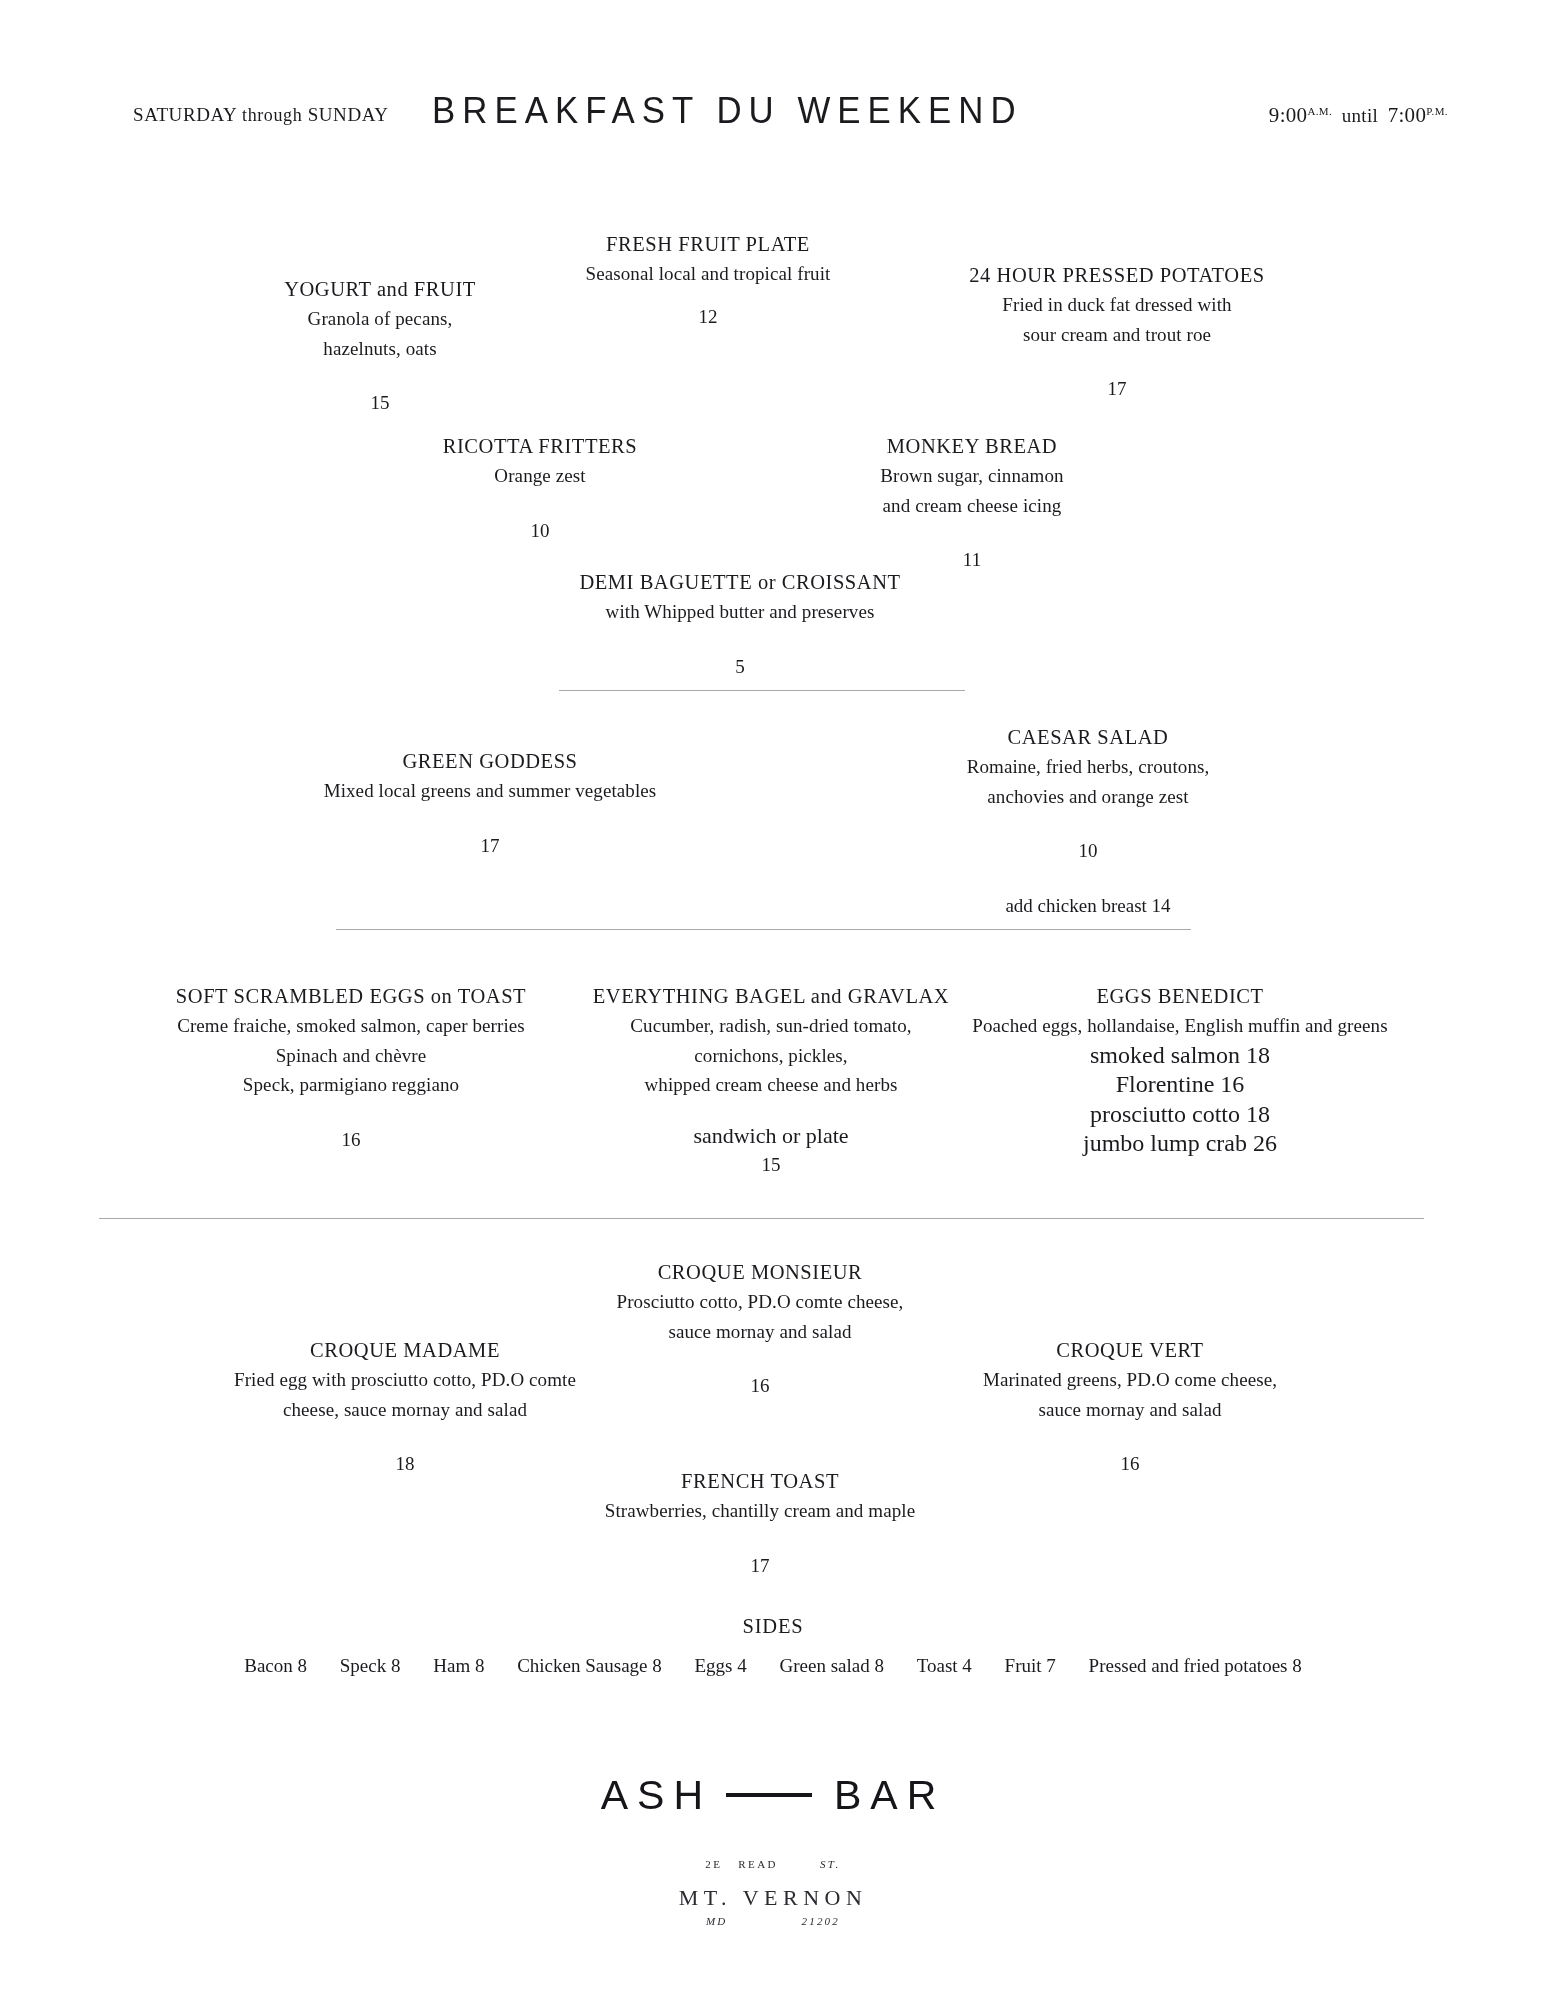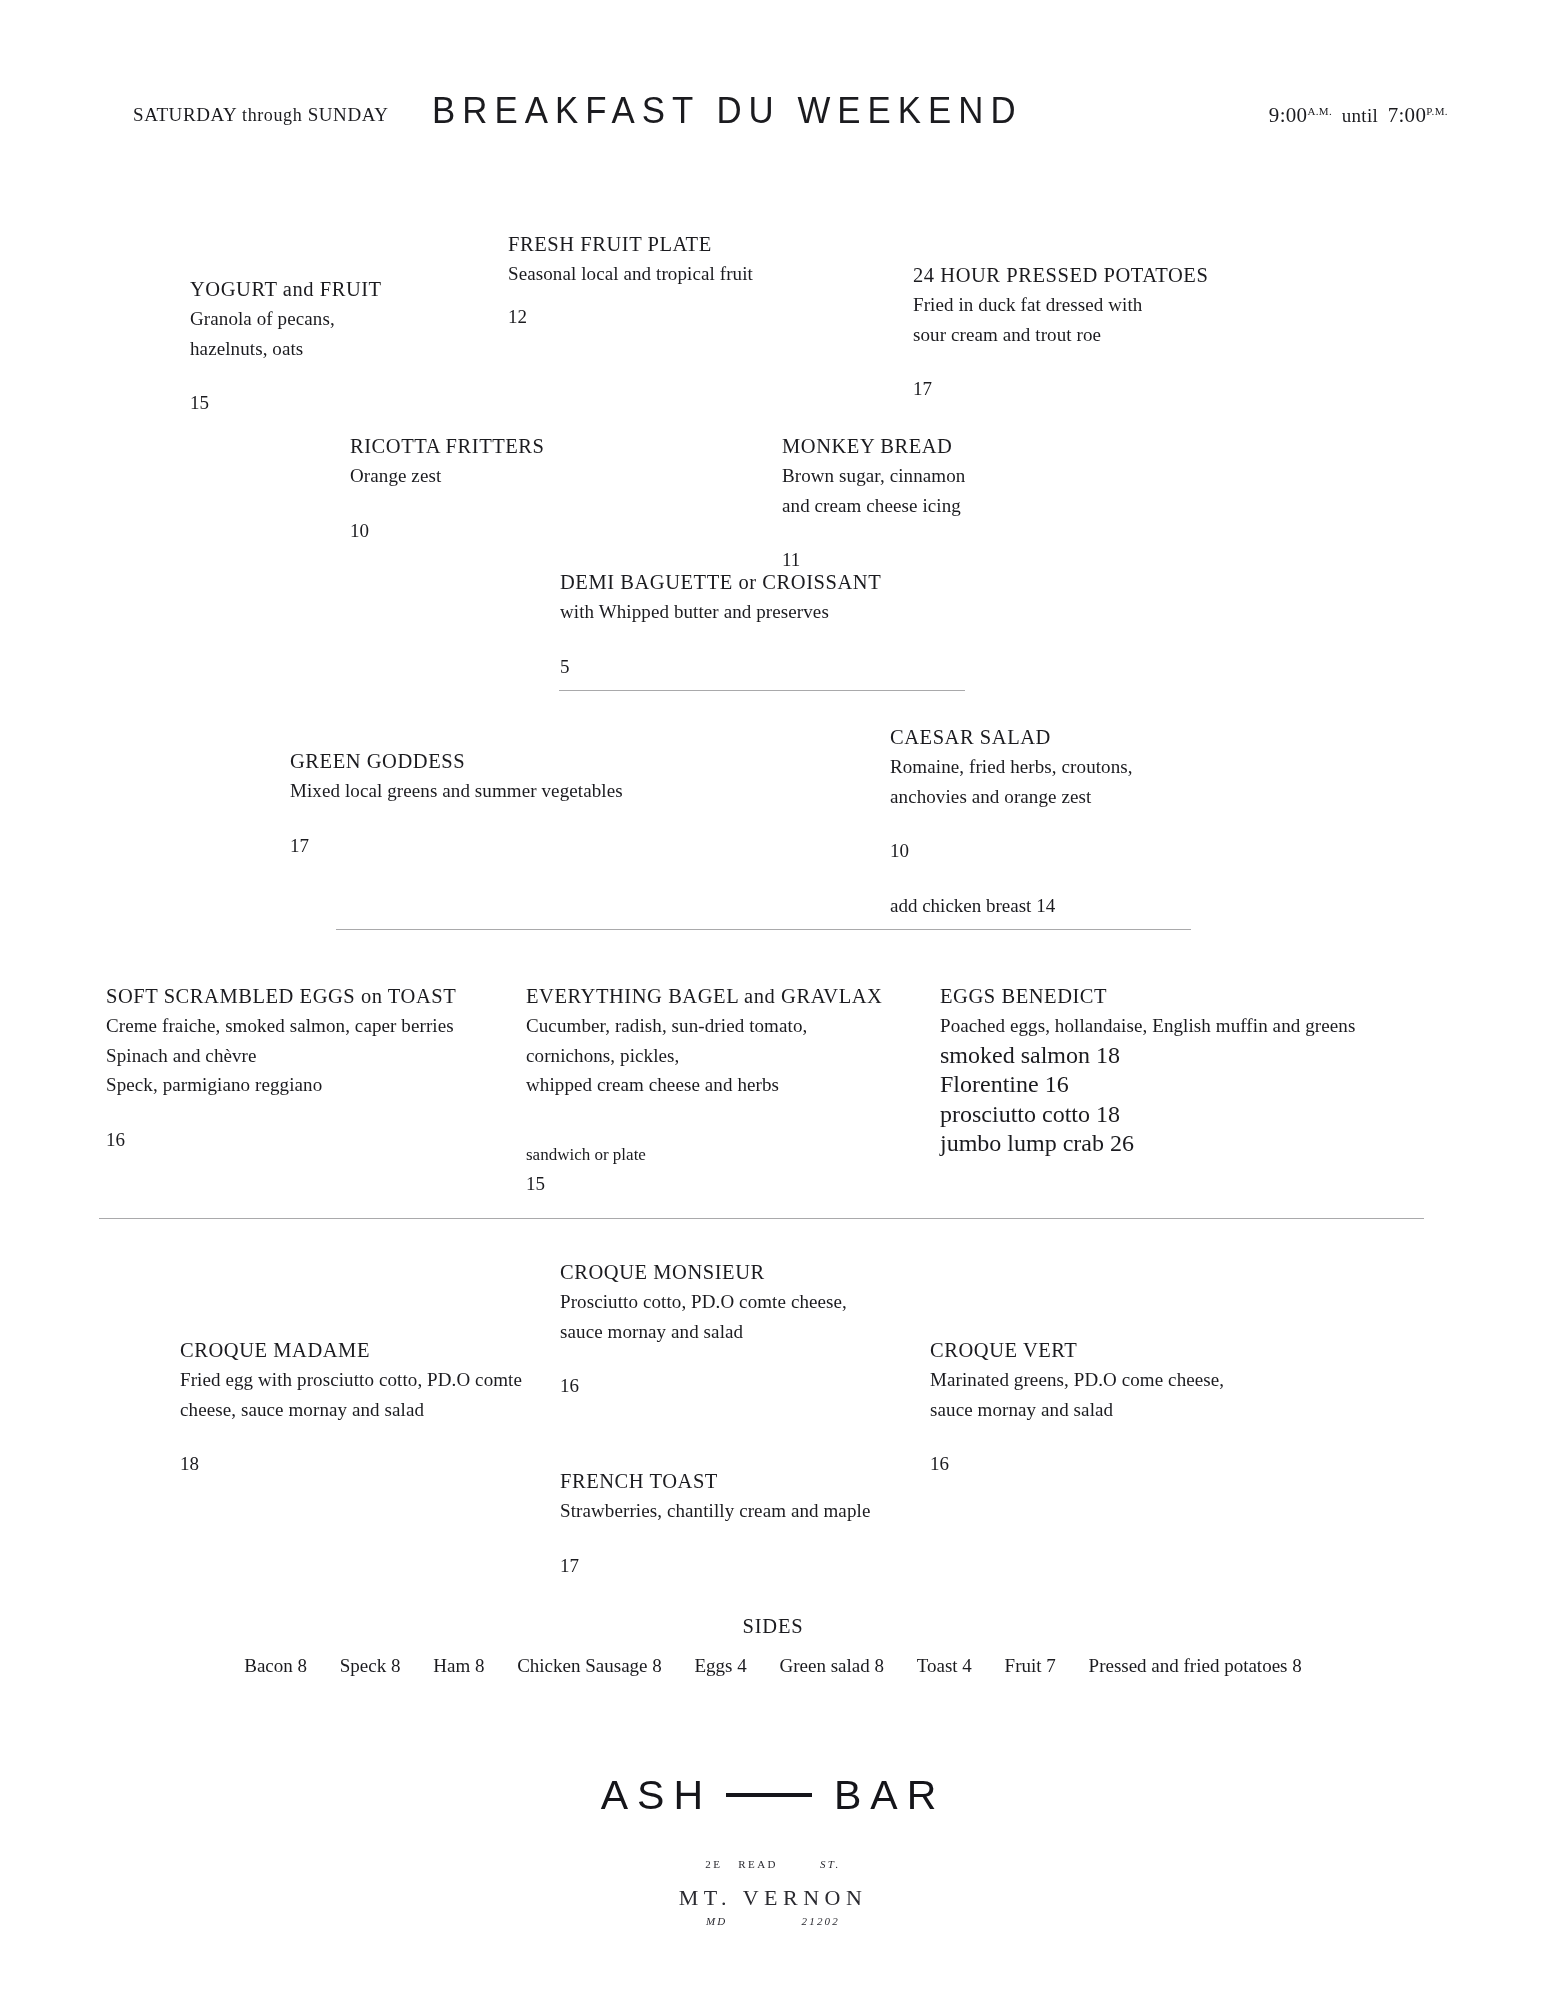--- a/index.html
+++ b/index.html
@@ -66,21 +66,21 @@
     vertical-align: 7px;
   }
   .header-hours .sep {
     font-size: 19px;
     padding: 0 4px;
   }
 
   
   .item {
     position: absolute;
-    text-align: left;
+    text-align: center;
   }
   .item .name {
     font-size: 20.5px;
     letter-spacing: 0.55px;
     line-height: 29px;
     white-space: nowrap;
   }
   .item .desc {
     font-size: 19px;
     line-height: 29.5px;
@@ -91,23 +91,23 @@
     line-height: 29px;
     margin-top: 25px;
   }
   .item .price.tight { margin-top: 18px; }
   .item .extra {
     font-size: 19px;
     line-height: 29px;
     margin-top: 26px;
   }
   .item .note {
-    font-size: 17px;
+    font-size: 22px;
     line-height: 29px;
-    margin-top: 40px;
+    margin-top: 21px;
   }
   .item .opt {
     font-size: 24px;
     line-height: 29.5px;
   }
 
   
   .rule {
     position: absolute;
     height: 0;

